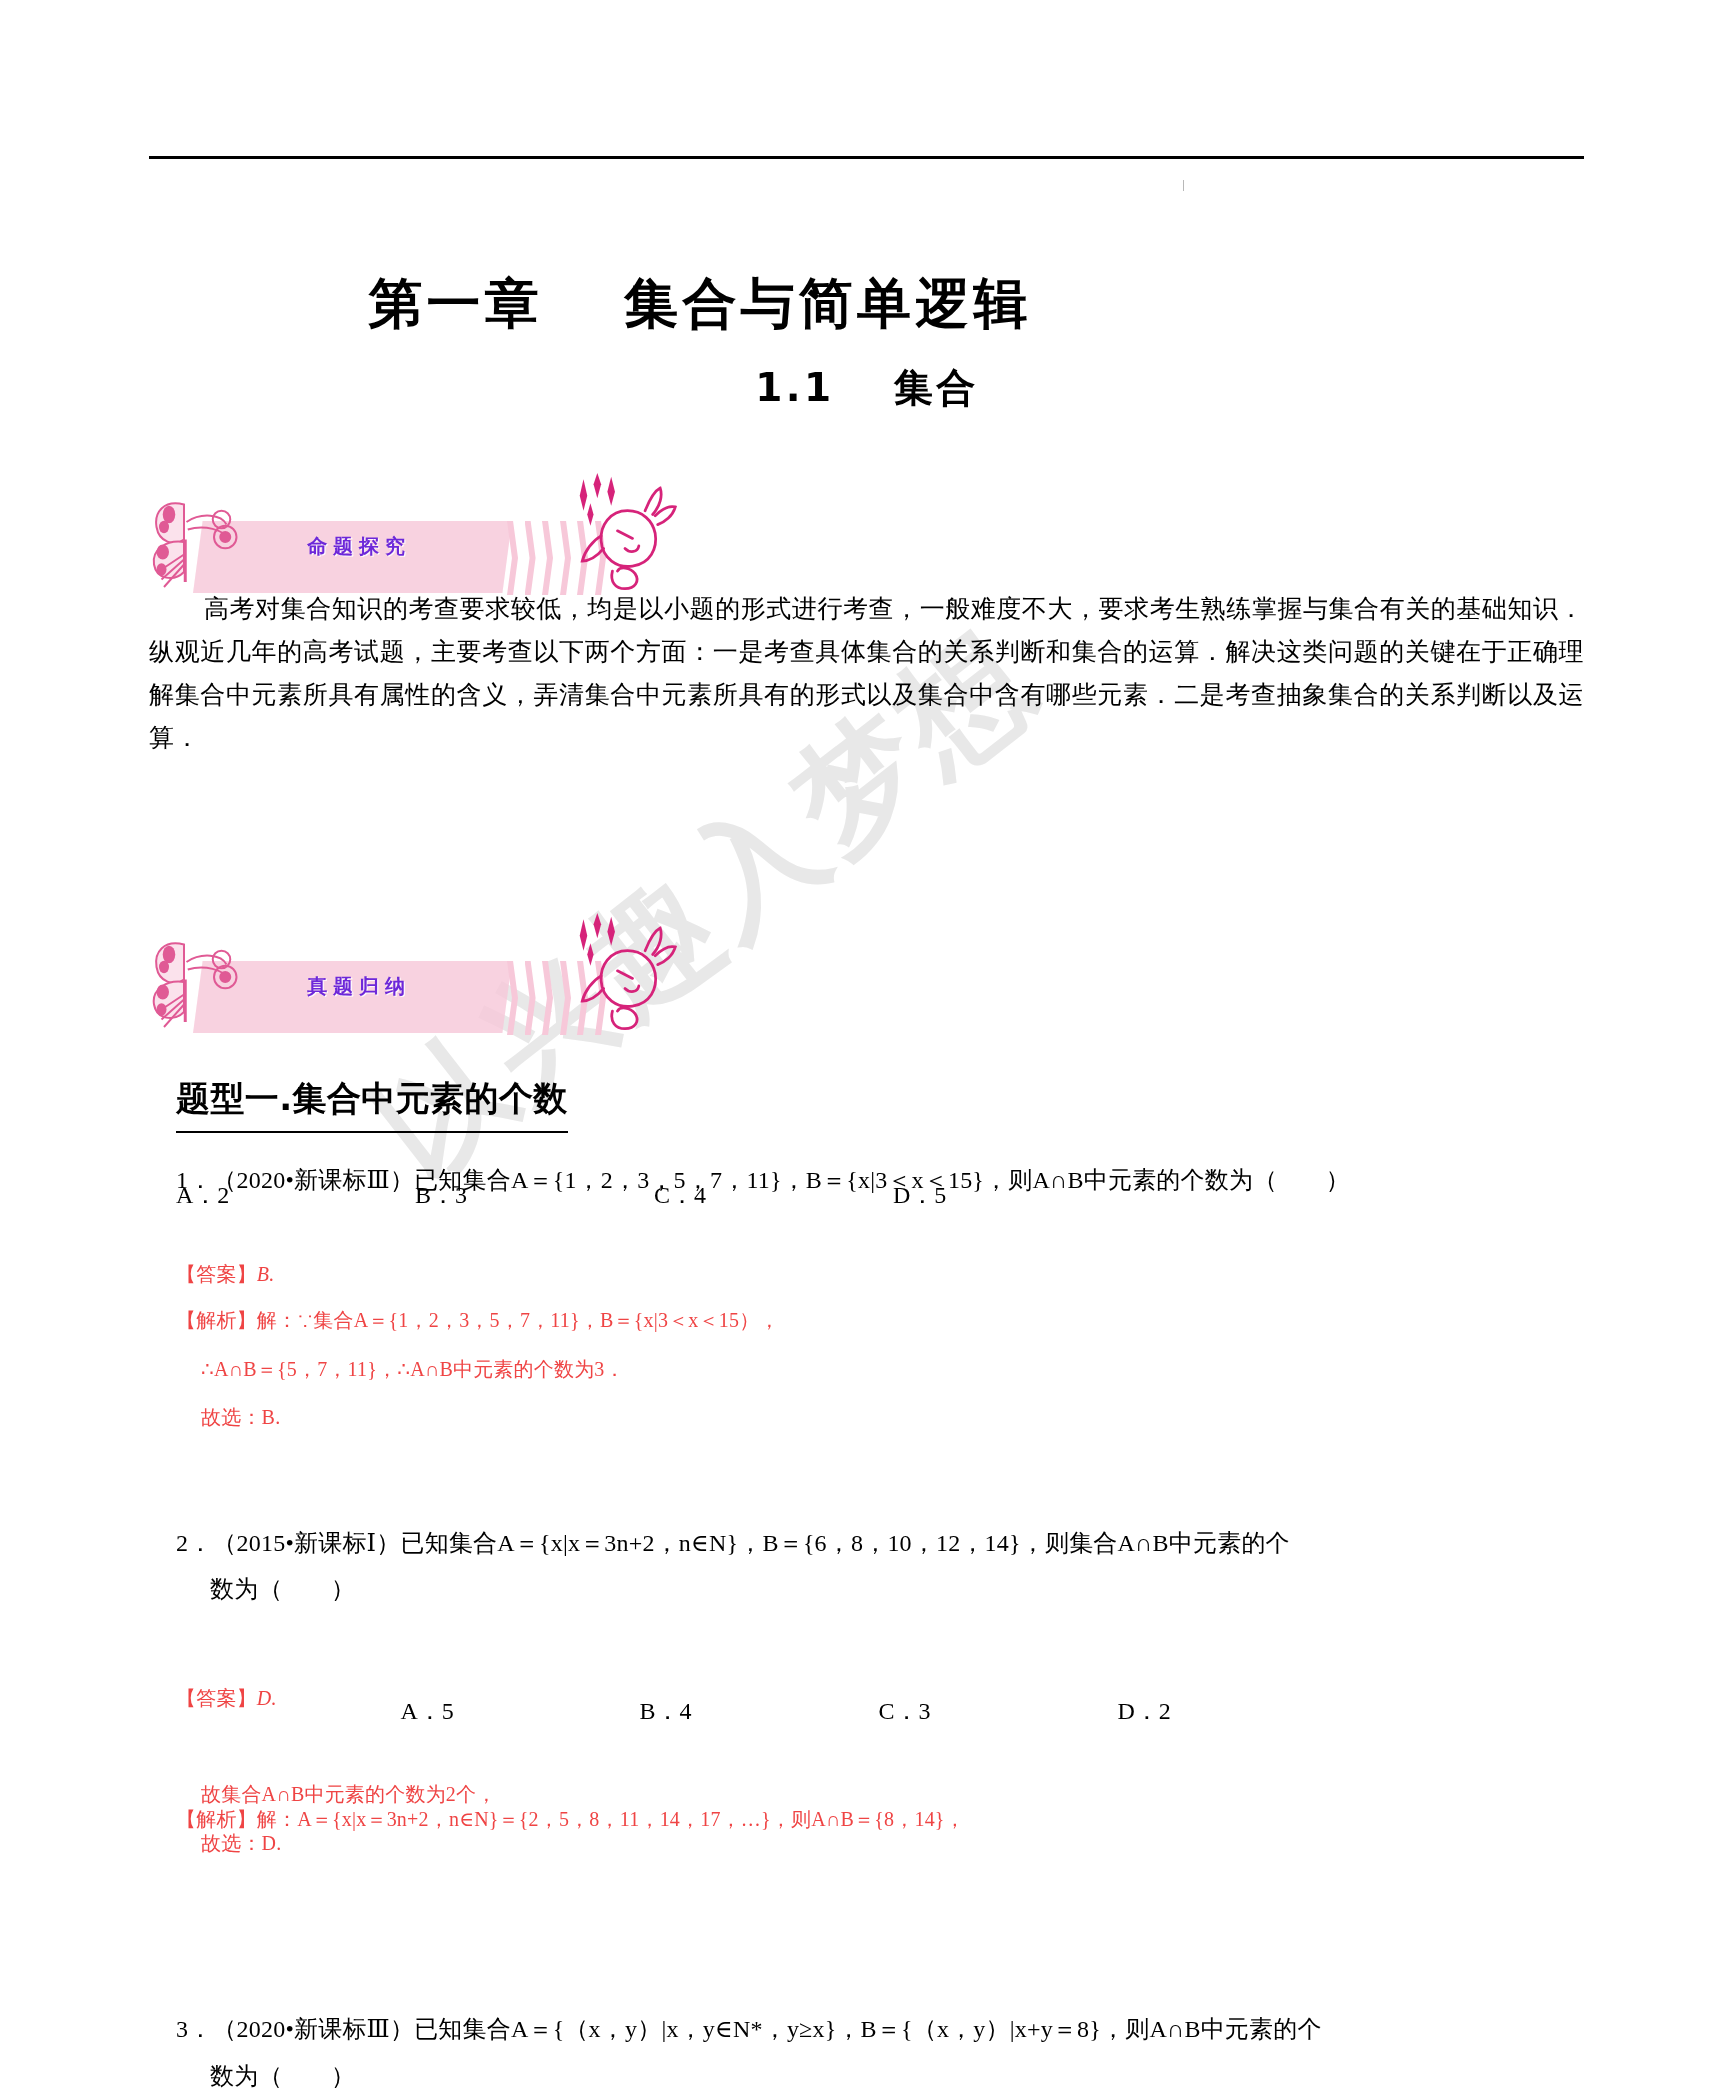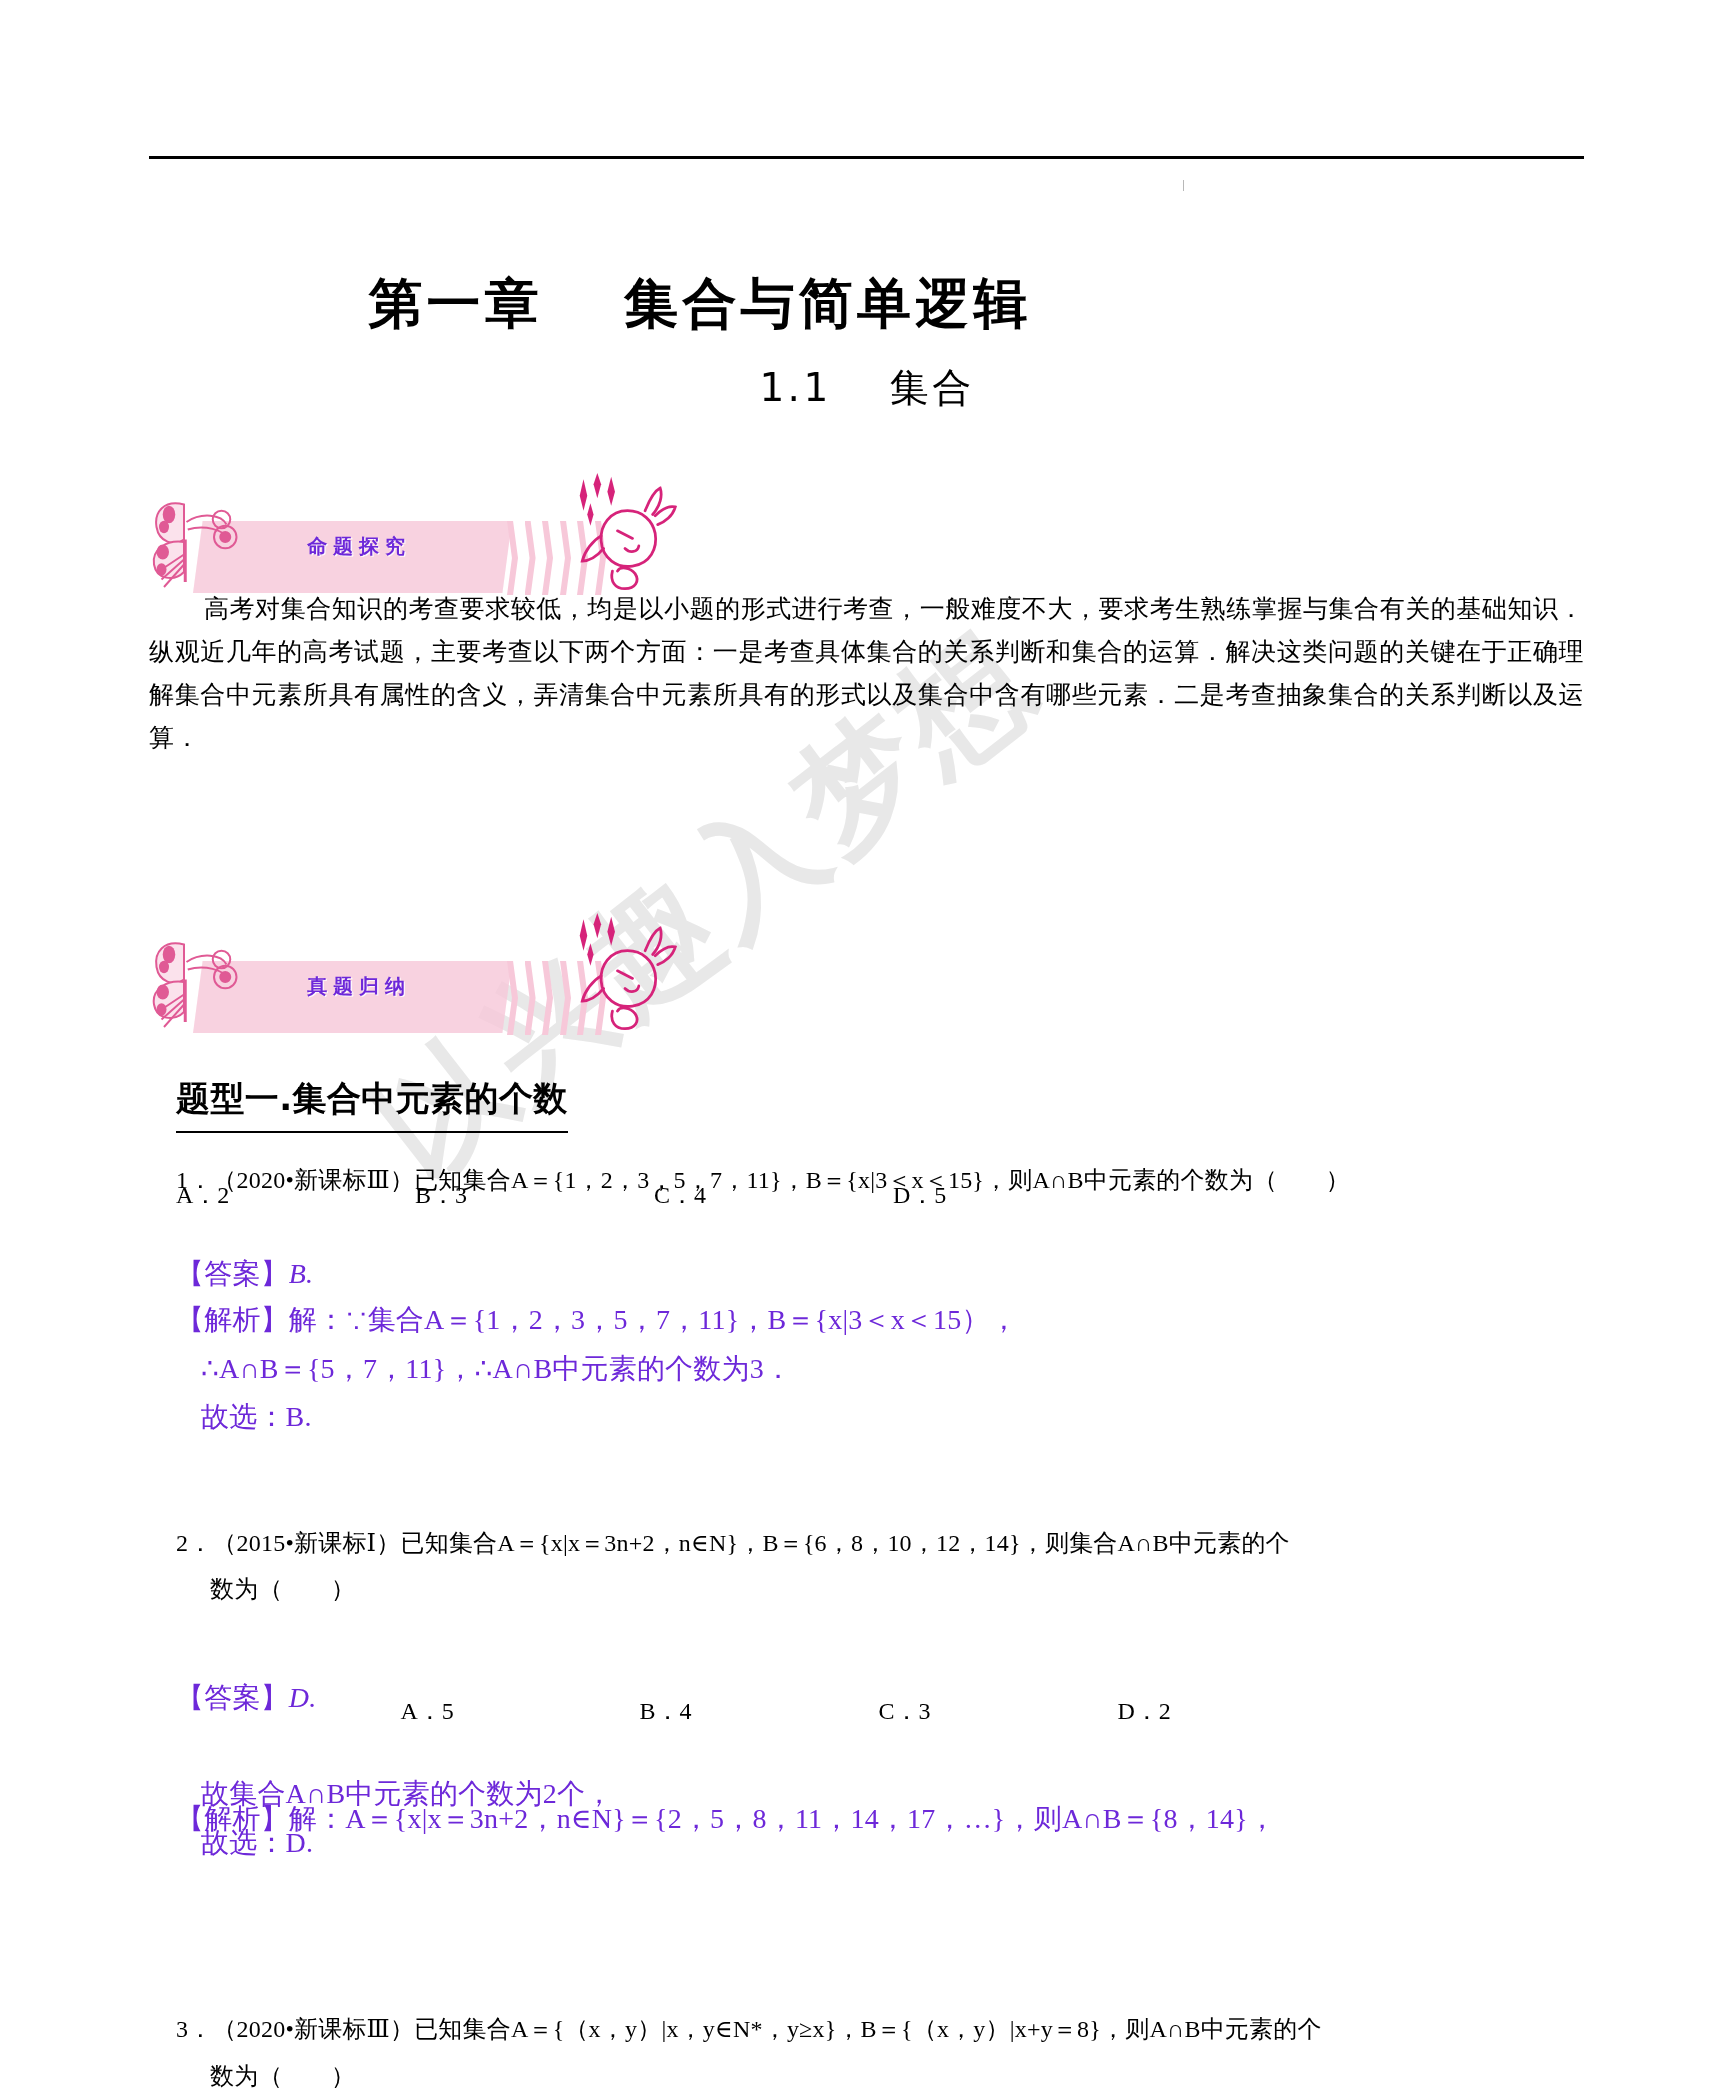--- a/index.html
+++ b/index.html
@@ -87,21 +87,21 @@
     white-space: pre;
   }
   .section-title {
     position: absolute;
     left: 0;
     top: 361px;
     width: 1734px;
     text-align: center;
     font-family: "DejaVu Sans", sans-serif;
     font-size: 39px;
-    font-weight: 400;
+    font-weight: 700;
     letter-spacing: 3.4px;
     color: #000000;
     white-space: pre;
   }
 
   
   .banner {
     position: absolute;
     left: 138px;
     width: 554px;
@@ -203,23 +203,23 @@
     color: #000;
     display: flex;
   }
   .opts .opt { width: 239px; white-space: pre; }
 
   .sol-line {
     position: absolute;
     left: 176px;
     width: 1405px;
     font-family: "Liberation Serif", "DejaVu Serif", serif;
-    font-size: 28px;
+    font-size: 20px;
     line-height: 40px;
-    color: #6d28d9;
+    color: #ef4444;
     white-space: pre-wrap;
     letter-spacing: 0.2px;
   }
   .sol-line.indent { left: 201px; width: 1380px; }
 </style>
 </head>
 <body>
 
 <div class="page">
 

